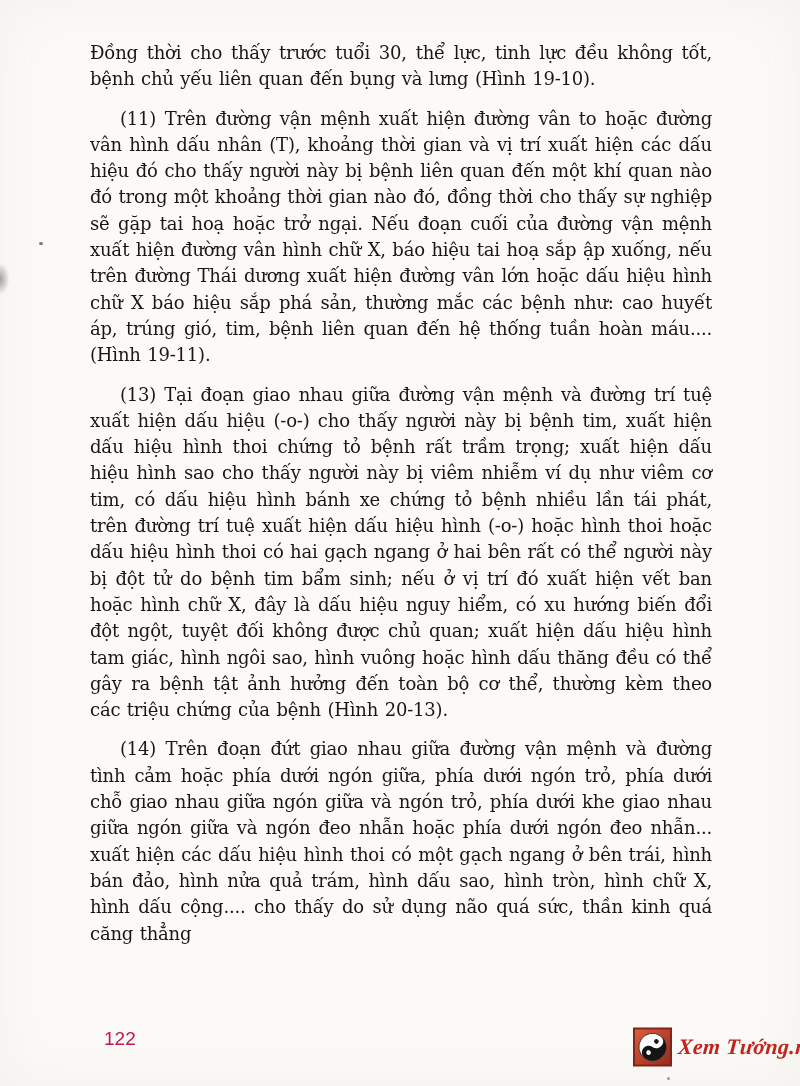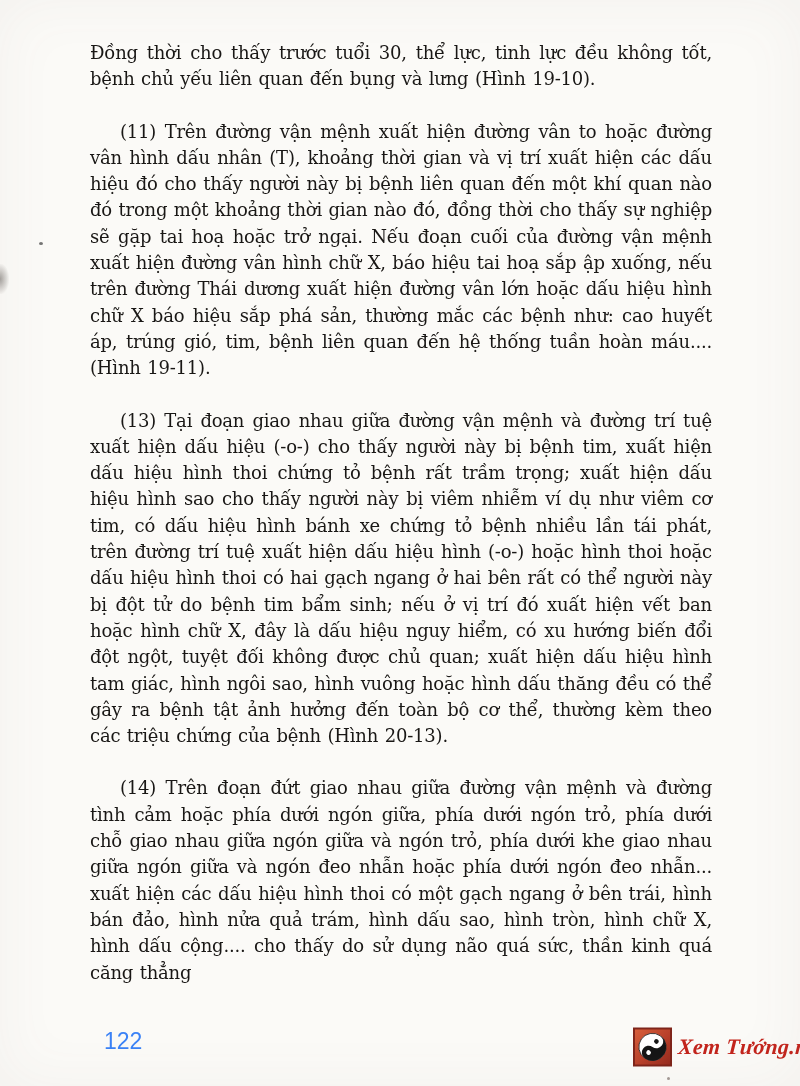--- a/index.html
+++ b/index.html
@@ -20,27 +20,27 @@
   }
   .text-block p{
     margin:0;
     text-align:justify;
     font-size:18px;
     line-height:26.3px;
     letter-spacing:-0.2px;
     word-spacing:1px;
     color:#191715;
   }
-  .text-block p + p{ margin-top:26px; }
+  .text-block p + p{ margin-top:13px; }
   .text-block p.indent{ text-indent:30px; }
 
   .page-number{
     position:absolute; left:104px; top:1028px;
     font-family:"Liberation Sans", sans-serif;
-    font-size:23px; font-weight:500; color:#3b82f6;
+    font-size:19px; font-weight:500; color:#be185d;
   }
 
   .watermark{
     position:absolute; left:633px; top:1027px;
     display:flex; align-items:center; gap:6px;
   }
   .wm-icon{ width:39px; height:40px; display:block; }
   .wm-text{
     font-family:"Liberation Serif", serif;
     font-style:italic; font-weight:bold;

